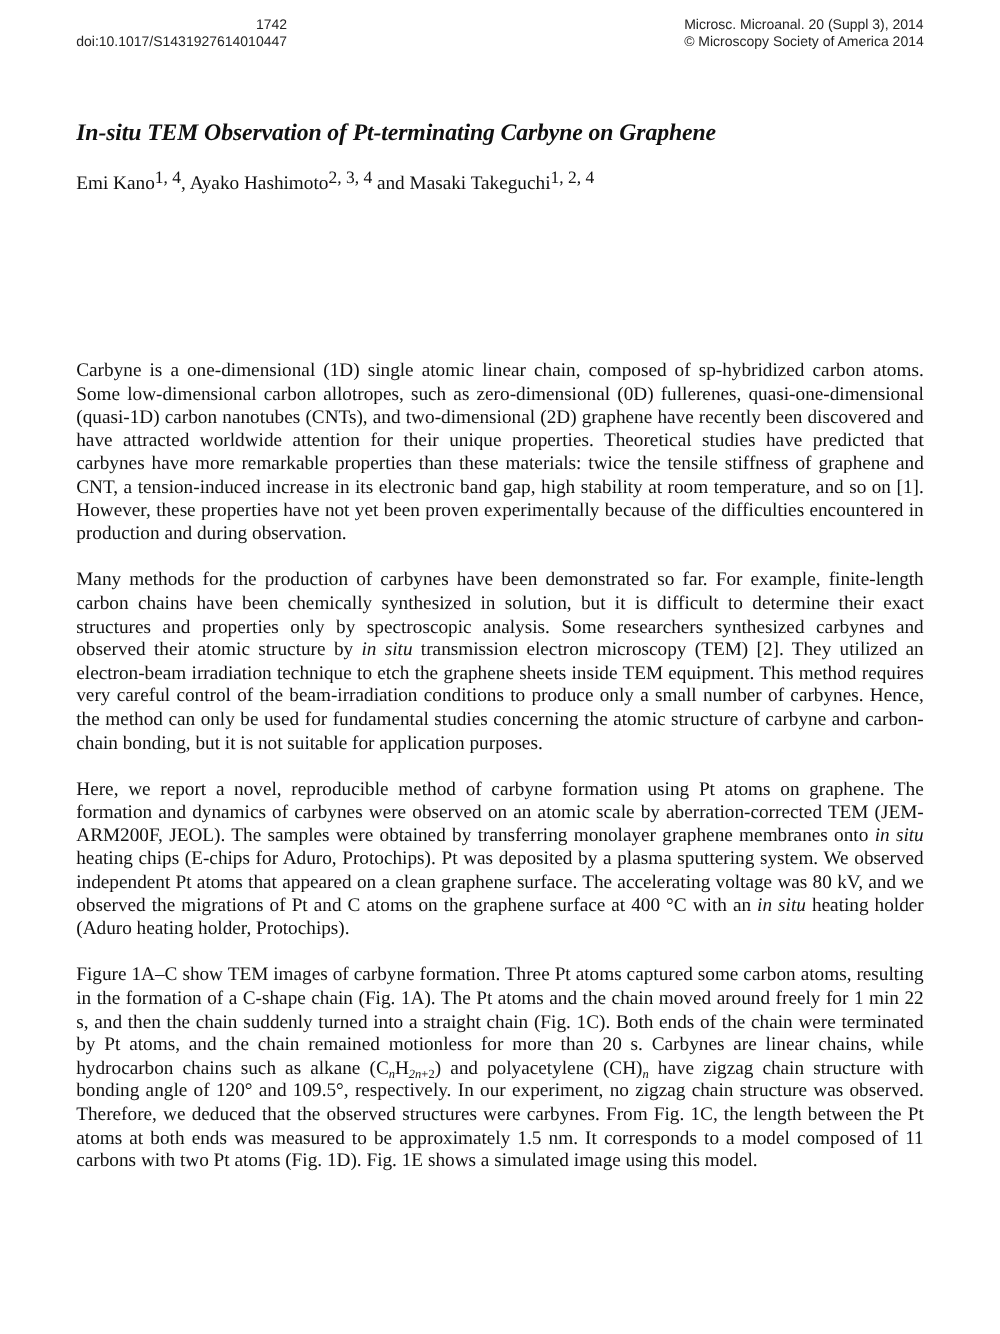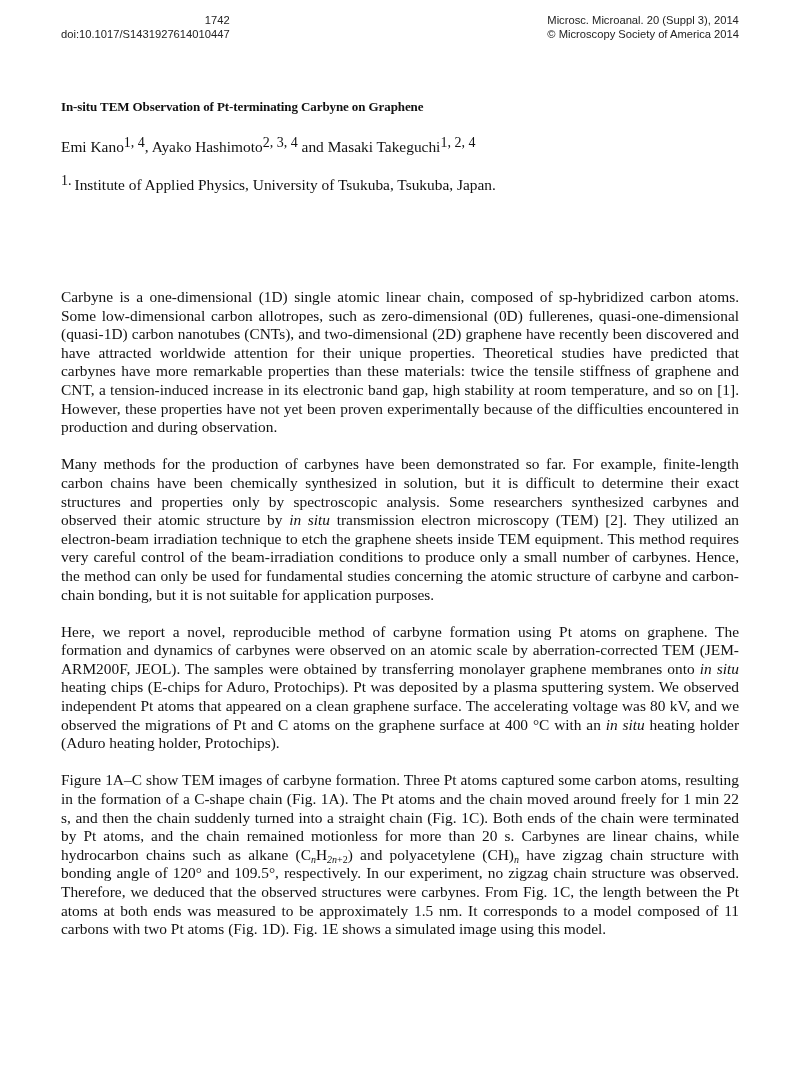--- a/index.html
+++ b/index.html
@@ -1,21 +1,21 @@
 <!DOCTYPE html>
 <html><head>
   <meta charset="utf-8">
   <style>
     html, body { margin: 0; padding: 0; background: #ffffff; }
     body { width: 800px; height: 1067px; position: relative; overflow: hidden; color: #111111; }
     .page { position: absolute; left: 61px; top: 0; width: 678px; }
     .header { position: absolute; top: 14px; left: 0; width: 678px; font-family: "Liberation Sans", sans-serif; font-size: 11.2px; line-height: 13.5px; color: #222; }
     .header .left { position: absolute; left: 0; top: 0; text-align: right; }
     .header .right { position: absolute; right: 0; top: 0; text-align: left; }
-    .title { position: absolute; top: 96px; left: 0; margin: 0; font-family: "Liberation Serif", serif; font-weight: bold; font-size: 13px; line-height: 22px; color: #111; letter-spacing: -0.1px; }
+    .title { position: absolute; top: 96px; left: 0; margin: 0; font-family: "Liberation Serif", serif; font-weight: bold; font-size: 19px; line-height: 22px; color: #111; letter-spacing: -0.1px; font-style: italic; }
     .authors { position: absolute; top: 138px; left: 0; font-family: "Liberation Serif", serif; font-size: 15.4px; line-height: 18px; }
     sup { font-size: 14px; line-height: 0; vertical-align: 5px; }
     .affils { position: absolute; top: 176px; left: 0; width: 678px; font-family: "Liberation Serif", serif; font-size: 15.4px; line-height: 18.4px; }
     .affil sup { margin-right: 3px; }
     .body { position: absolute; top: 288px; left: 0; width: 678px; font-family: "Liberation Serif", serif; font-size: 15.4px; line-height: 18.6px; text-align: justify; }
     .body p { margin: 0 0 18.6px 0; }
     .sub { font-size: 10px; vertical-align: -3px; line-height: 0; }
     i { font-style: italic; }
     b { font-weight: normal; }
   </style>
@@ -35,21 +35,20 @@
     </div>
   </div>
 
   <h1 class="title">In-situ TEM Observation of Pt-terminating Carbyne on Graphene</h1>
 
   <div class="authors">
     <span>Emi Kano</span><sup>1, 4</sup><span>, </span><span>Ayako Hashimoto</span><sup>2, 3, 4</sup><span> and </span><span>Masaki Takeguchi</span><sup>1, 2, 4</sup>
   </div>
 
   <div class="affils">
-    <div class="affil"><sup>1.</sup><span>Institute of Applied Physics, University of Tsukuba, Tsukuba, Japan.</span></div>
   </div>
 
   <div class="body">
     <p>Carbyne is a one-dimensional (1D) single atomic linear chain, composed of sp-hybridized carbon atoms. Some low-dimensional carbon allotropes, such as zero-dimensional (0D) fullerenes, quasi-one-dimensional (quasi-1D) carbon nanotubes (CNTs), and two-dimensional (2D) graphene have recently been discovered and have attracted worldwide attention for their unique properties. Theoretical studies have predicted that carbynes have more remarkable properties than these materials: twice the tensile stiffness of graphene and CNT, a tension-induced increase in its electronic band gap, high stability at room temperature, and so on [1]. However, these properties have not yet been proven experimentally because of the difficulties encountered in production and during observation.</p>
 
     <p><span>Many methods for the production of carbynes have been demonstrated so far. For example, finite-length carbon chains have been chemically synthesized in solution, but it is difficult to determine their exact structures and properties only by spectroscopic analysis. Some researchers synthesized carbynes and observed their atomic structure by </span><i>in situ</i><span> transmission electron microscopy (TEM) [2]. They utilized an electron-beam irradiation technique to etch the graphene sheets inside TEM equipment. This method requires very careful control of the beam-irradiation conditions to produce only a small number of carbynes. Hence, the method can only be used for fundamental studies concerning the atomic structure of carbyne and carbon-chain bonding, but it is not suitable for application purposes.</span></p>
 
     <p><span>Here, we report a novel, reproducible method of carbyne formation using Pt atoms on graphene. The formation and dynamics of carbynes were observed on an atomic scale by aberration-corrected TEM (JEM-ARM200F, JEOL). The samples were obtained by transferring monolayer graphene membranes onto </span><i>in situ</i><span> heating chips (E-chips for Aduro, Protochips). Pt was deposited by a plasma sputtering system. We observed independent Pt atoms that appeared on a clean graphene surface. The accelerating voltage was 80 kV, and we observed the migrations of Pt and C atoms on the graphene surface at 400 °C with an </span><i>in situ</i><span> heating holder (Aduro heating holder, Protochips).</span></p>
 
     <p><b>Figure 1A–C</b><span> show TEM images of carbyne formation. Three Pt atoms captured some carbon atoms, resulting in the formation of a C-shape chain </span><b>(Fig. 1A).</b><span> The Pt atoms and the chain moved around freely for 1 min 22 s, and then the chain suddenly turned into a straight chain </span><b>(Fig. 1C).</b><span> Both ends of the chain were terminated by Pt atoms, and the chain remained motionless for more than 20 s. Carbynes are linear chains, while hydrocarbon chains such as alkane (C</span><i class="sub">n</i><span>H</span><span class="sub"><i>2n</i>+2</span><span>) and polyacetylene (CH)</span><i class="sub">n</i><span> have zigzag chain structure with bonding angle of 120° and 109.5°, respectively. In our experiment, no zigzag chain structure was observed. Therefore, we deduced that the observed structures were carbynes. From </span><b>Fig. 1C,</b><span> the length between the Pt atoms at both ends was measured to be approximately 1.5 nm. It corresponds to a model composed of 11 carbons with two Pt atoms </span><b>(Fig. 1D).</b><span> </span><b>Fig. 1E</b><span> shows a simulated image using this model.</span></p>

